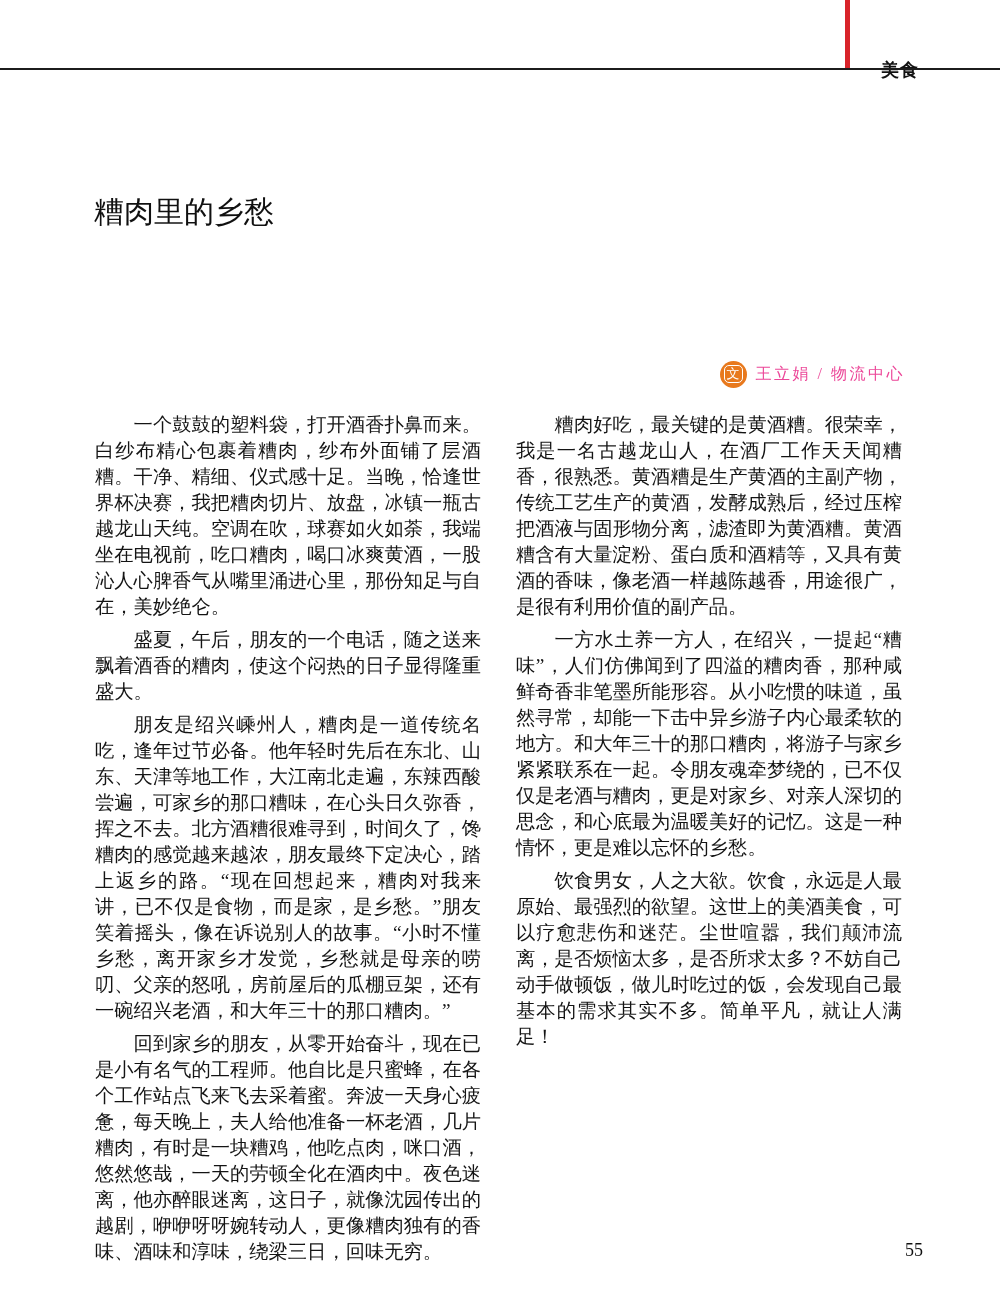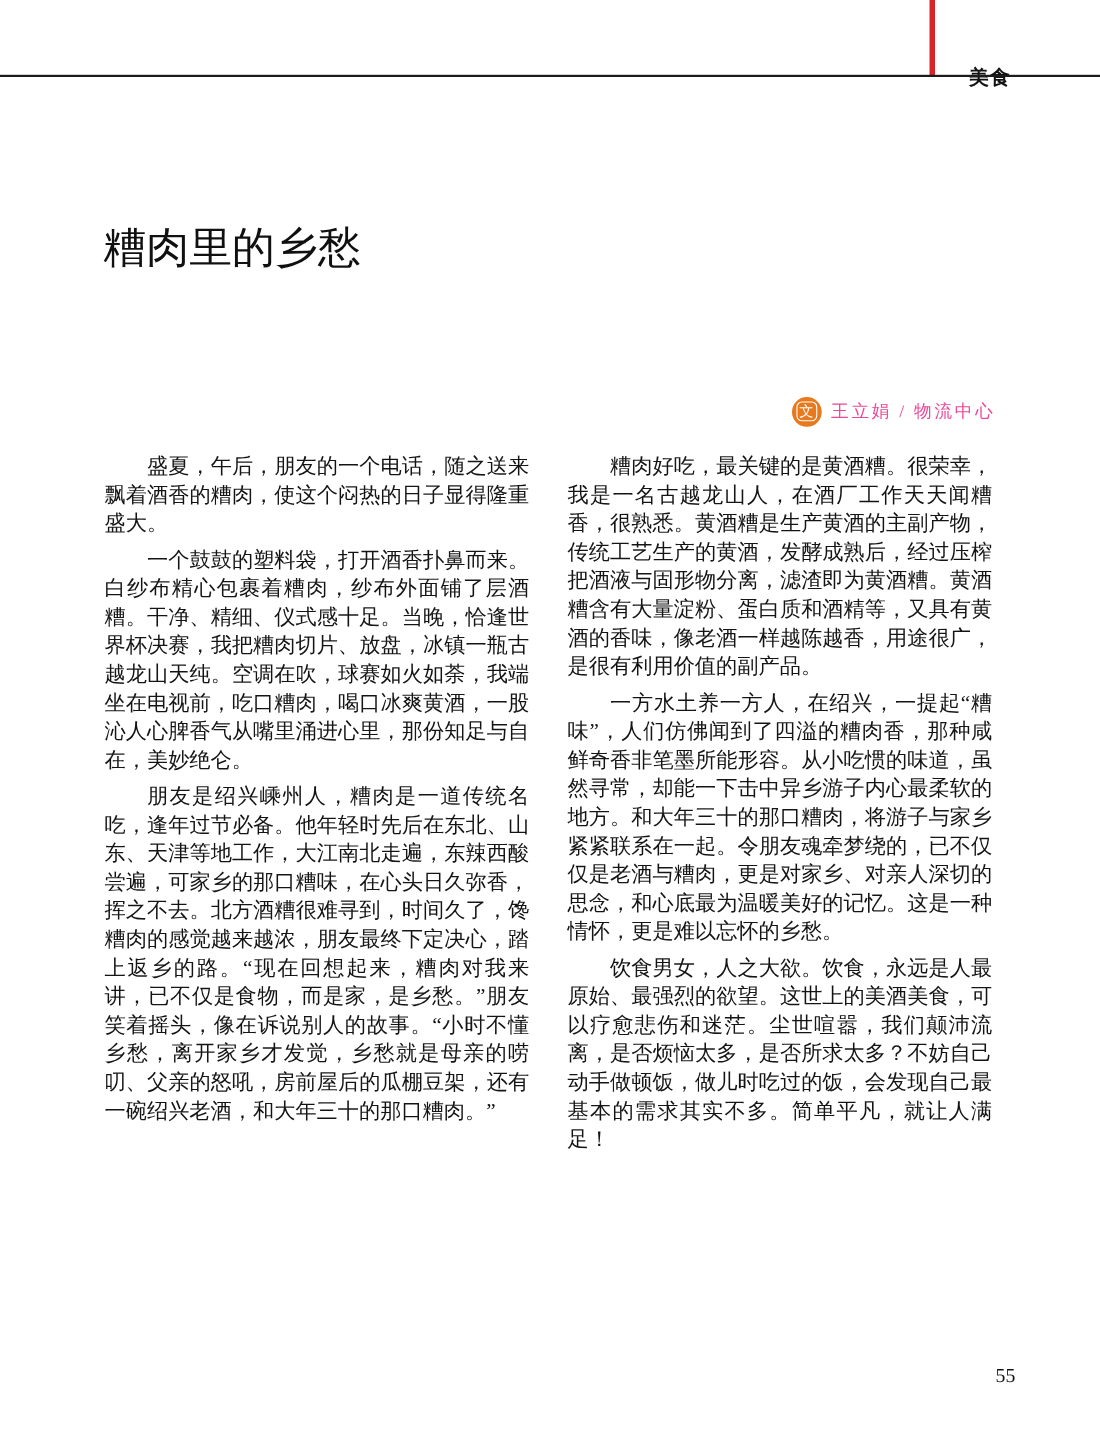--- a/index.html
+++ b/index.html
@@ -35,21 +35,21 @@
     left: 0; top: 68px;
     width: 1000px; height: 2px;
     background: #1c1c1c;
   }
 
   
   .title {
     position: absolute;
     left: 94px; top: 172px;
     font-family: "Liberation Sans", "DejaVu Sans", sans-serif;
-    font-size: 39px;
+    font-size: 30px;
     font-weight: 400;
     letter-spacing: 0px;
     color: #101010;
     white-space: nowrap;
   }
 
   
   .byline {
     position: absolute;
     top: 360px; right: 95px;
@@ -120,23 +120,24 @@
   <h1 class="title">糟肉里的乡愁</h1>
 
   <div class="byline">
     <div class="byline-icon" style="background: rgb(232, 121, 29);">
       <span>文</span>
     </div>
     <div class="byline-author">王立娟 / 物流中心</div>
   </div>
 
   <div class="col col-left">
+      <p>一个鼓鼓的塑料袋，打开酒香扑鼻而来。白纱布精心包裹着糟肉，纱布外面铺了层酒糟。干净、精细、仪式感十足。当晚，恰逢世界杯决赛，我把糟肉切片、放盘，冰镇一瓶古越龙山天纯。空调在吹，球赛如火如荼，我端坐在电视前，吃口糟肉，喝口冰爽黄酒，一股沁人心脾香气从嘴里涌进心里，那份知足与自在，美妙绝仑。</p>
       <p>盛夏，午后，朋友的一个电话，随之送来飘着酒香的糟肉，使这个闷热的日子显得隆重盛大。</p>
-      <p>一个鼓鼓的塑料袋，打开酒香扑鼻而来。白纱布精心包裹着糟肉，纱布外面铺了层酒糟。干净、精细、仪式感十足。当晚，恰逢世界杯决赛，我把糟肉切片、放盘，冰镇一瓶古越龙山天纯。空调在吹，球赛如火如荼，我端坐在电视前，吃口糟肉，喝口冰爽黄酒，一股沁人心脾香气从嘴里涌进心里，那份知足与自在，美妙绝仑。</p>
       <p>朋友是绍兴嵊州人，糟肉是一道传统名吃，逢年过节必备。他年轻时先后在东北、山东、天津等地工作，大江南北走遍，东辣西酸尝遍，可家乡的那口糟味，在心头日久弥香，挥之不去。北方酒糟很难寻到，时间久了，馋糟肉的感觉越来越浓，朋友最终下定决心，踏上返乡的路。“现在回想起来，糟肉对我来讲，已不仅是食物，而是家，是乡愁。”朋友笑着摇头，像在诉说别人的故事。“小时不懂乡愁，离开家乡才发觉，乡愁就是母亲的唠叨、父亲的怒吼，房前屋后的瓜棚豆架，还有一碗绍兴老酒，和大年三十的那口糟肉。”</p>
+      <p>回到家乡的朋友，从零开始奋斗，现在已是小有名气的工程师。他自比是只蜜蜂，在各个工作站点飞来飞去采着蜜。奔波一天身心疲惫，每天晚上，夫人给他准备一杯老酒，几片糟肉，有时是一块糟鸡，他吃点肉，咪口酒，悠然悠哉，一天的劳顿全化在酒肉中。夜色迷离，他亦醉眼迷离，这日子，就像沈园传出的越剧，咿咿呀呀婉转动人，更像糟肉独有的香味、酒味和淳味，绕梁三日，回味无穷。</p>
     </div>
 
   <div class="col col-right">
       <p>糟肉好吃，最关键的是黄酒糟。很荣幸，我是一名古越龙山人，在酒厂工作天天闻糟香，很熟悉。黄酒糟是生产黄酒的主副产物，传统工艺生产的黄酒，发酵成熟后，经过压榨把酒液与固形物分离，滤渣即为黄酒糟。黄酒糟含有大量淀粉、蛋白质和酒精等，又具有黄酒的香味，像老酒一样越陈越香，用途很广，是很有利用价值的副产品。</p>
       <p>一方水土养一方人，在绍兴，一提起“糟味”，人们仿佛闻到了四溢的糟肉香，那种咸鲜奇香非笔墨所能形容。从小吃惯的味道，虽然寻常，却能一下击中异乡游子内心最柔软的地方。和大年三十的那口糟肉，将游子与家乡紧紧联系在一起。令朋友魂牵梦绕的，已不仅仅是老酒与糟肉，更是对家乡、对亲人深切的思念，和心底最为温暖美好的记忆。这是一种情怀，更是难以忘怀的乡愁。</p>
       <p>饮食男女，人之大欲。饮食，永远是人最原始、最强烈的欲望。这世上的美酒美食，可以疗愈悲伤和迷茫。尘世喧嚣，我们颠沛流离，是否烦恼太多，是否所求太多？不妨自己动手做顿饭，做儿时吃过的饭，会发现自己最基本的需求其实不多。简单平凡，就让人满足！</p>
     </div>
 
   <div class="page-number">55</div>
 

